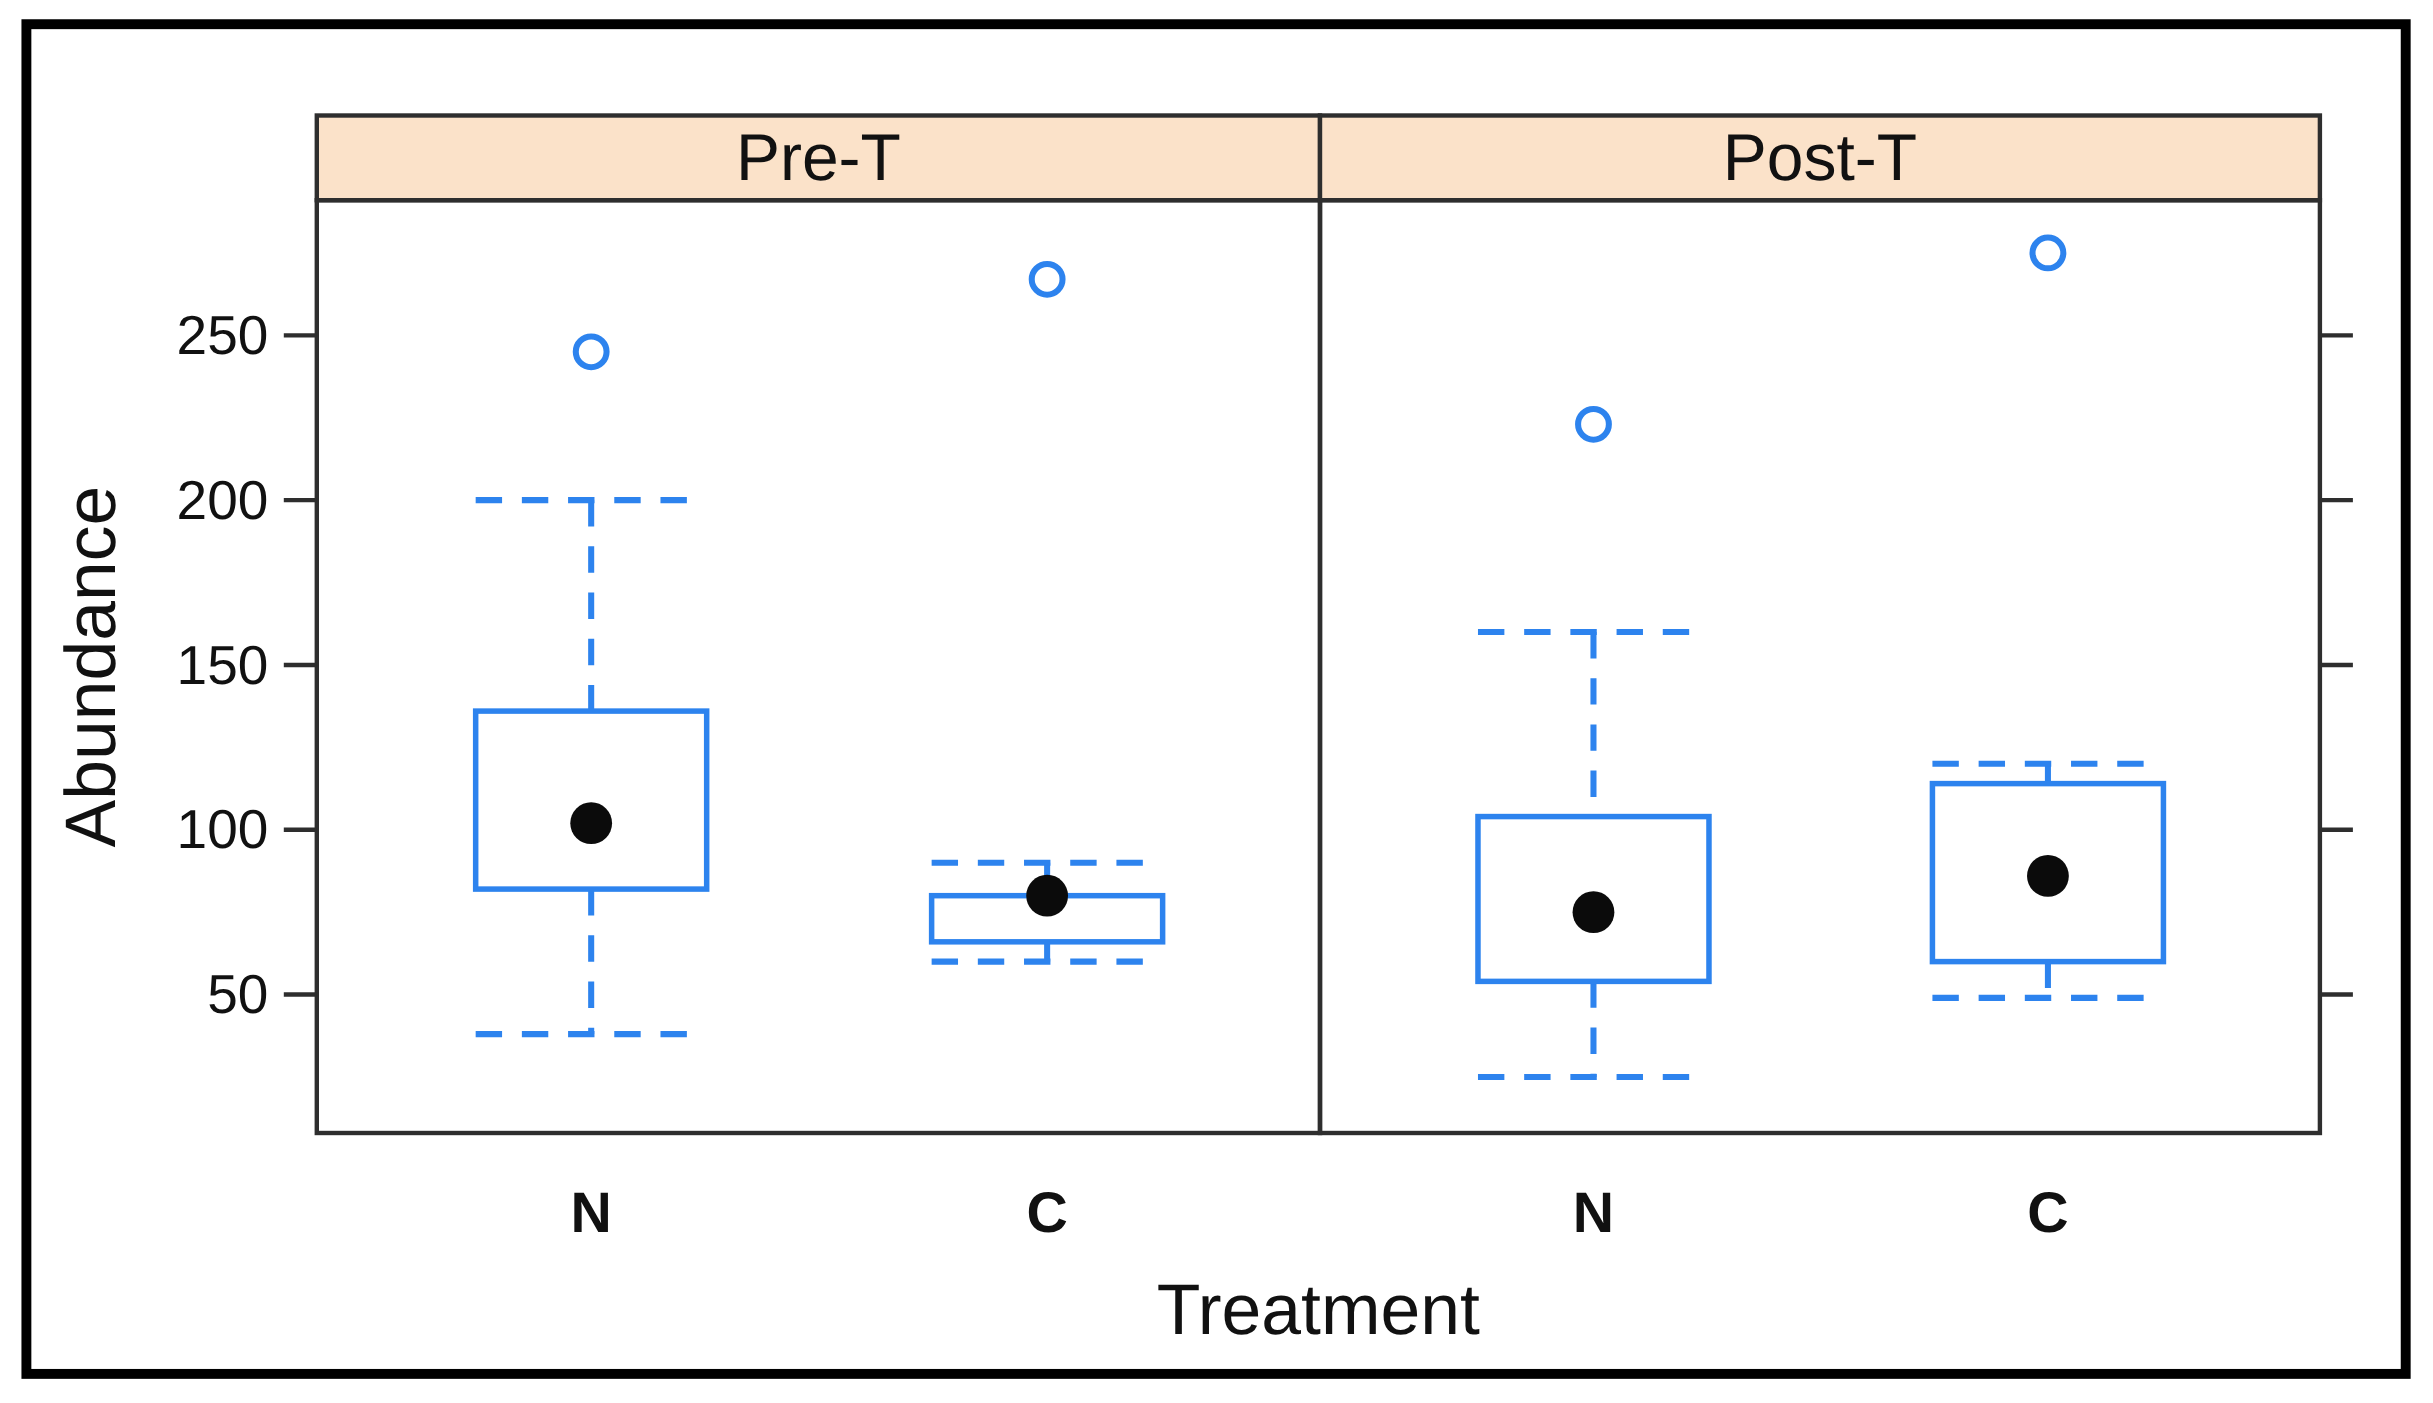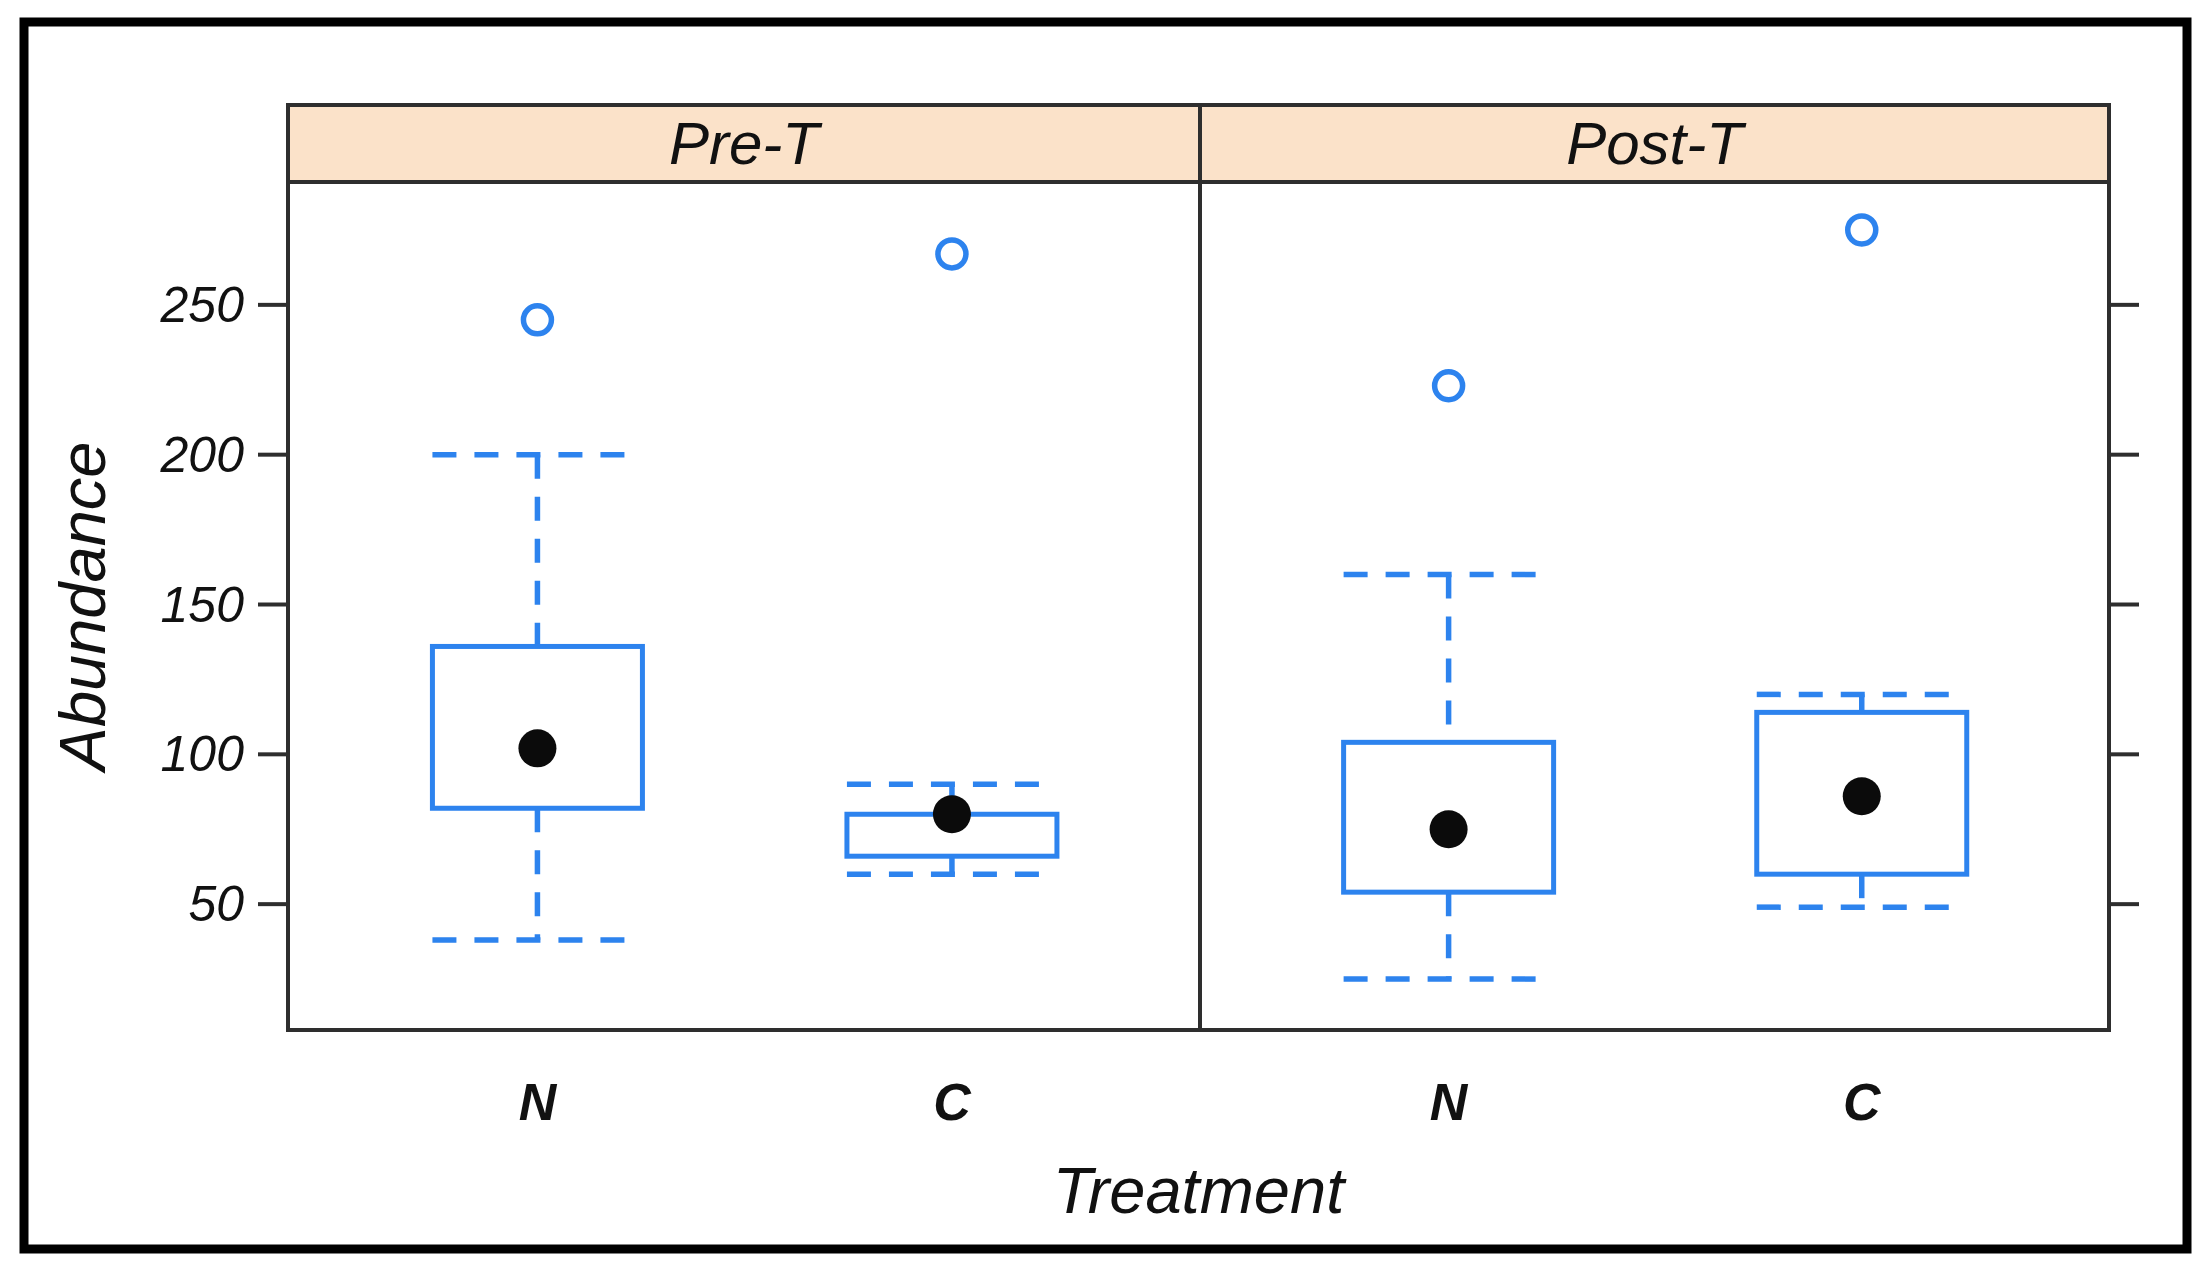--- a/index.html
+++ b/index.html
@@ -1,17 +1,17 @@
 <!DOCTYPE html>
 <html><head>
 <meta charset="utf-8">
 <style>
   html,body{margin:0;padding:0;background:#ffffff;}
   .figure{position:relative;width:2212px;height:1275px;background:#ffffff;overflow:hidden;
-          font-family:"Liberation Sans",sans-serif;font-style:italic;}
+          font-family:"Liberation Sans",sans-serif;}
   svg{display:block;}
   text{font-family:"Liberation Sans",sans-serif;fill:#111111;}
 </style>
 </head>
 <body>
 
 <div class="figure">
   <svg id="chart" width="2212" height="1275" viewBox="0 0 2212 1275" xmlns="http://www.w3.org/2000/svg">
       <rect x="24" y="22" width="2163" height="1227" fill="none" stroke="#000000" stroke-width="9"></rect>
       <rect x="288" y="105" width="912" height="77" fill="#fbe2c9" stroke="#2e2e2e" stroke-width="4"></rect>

